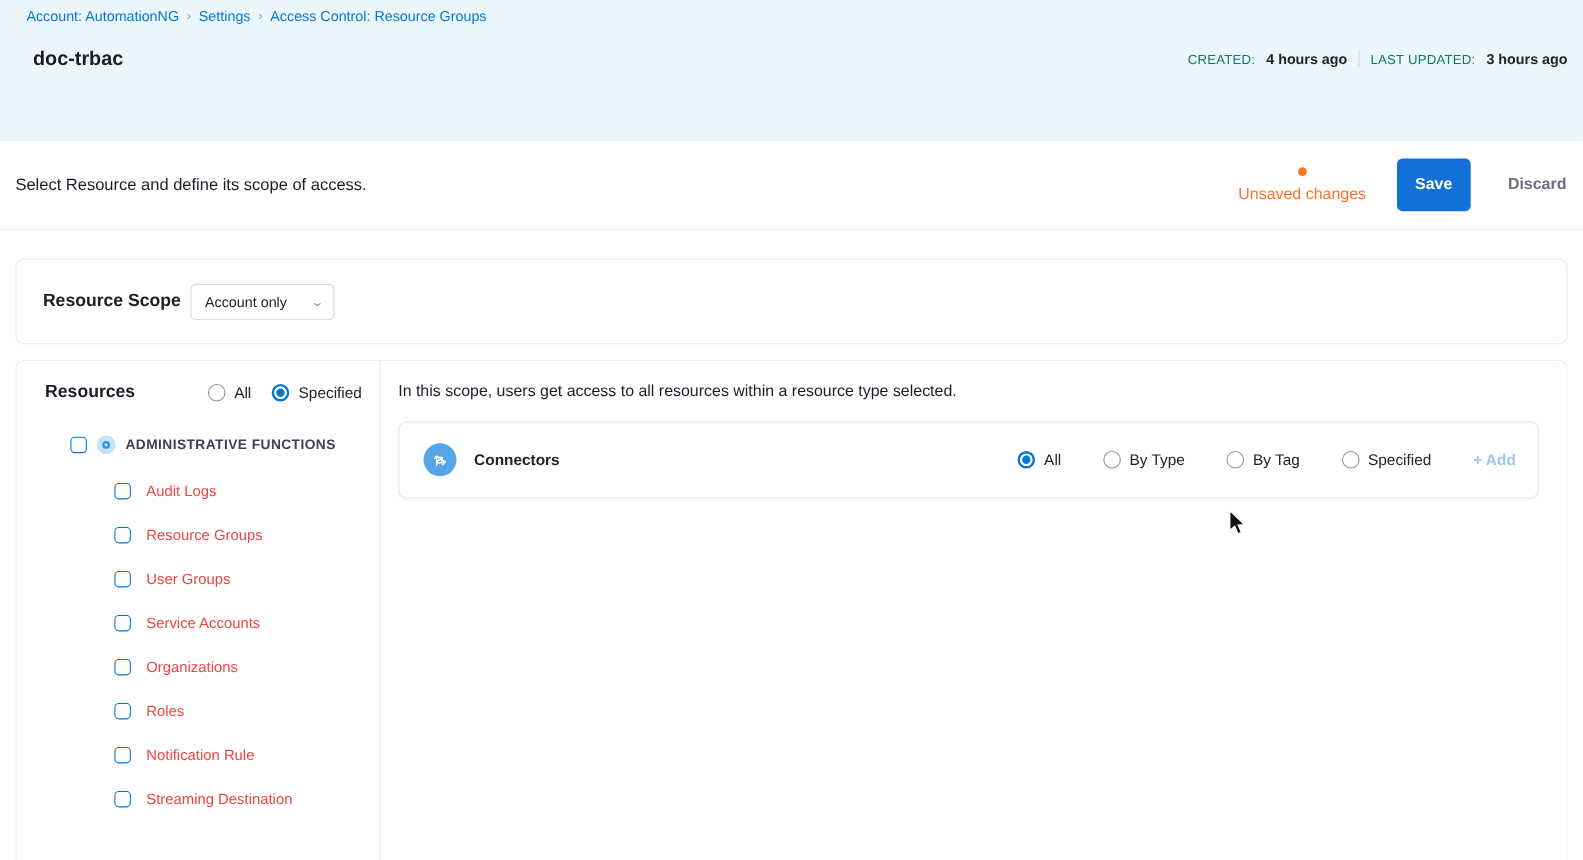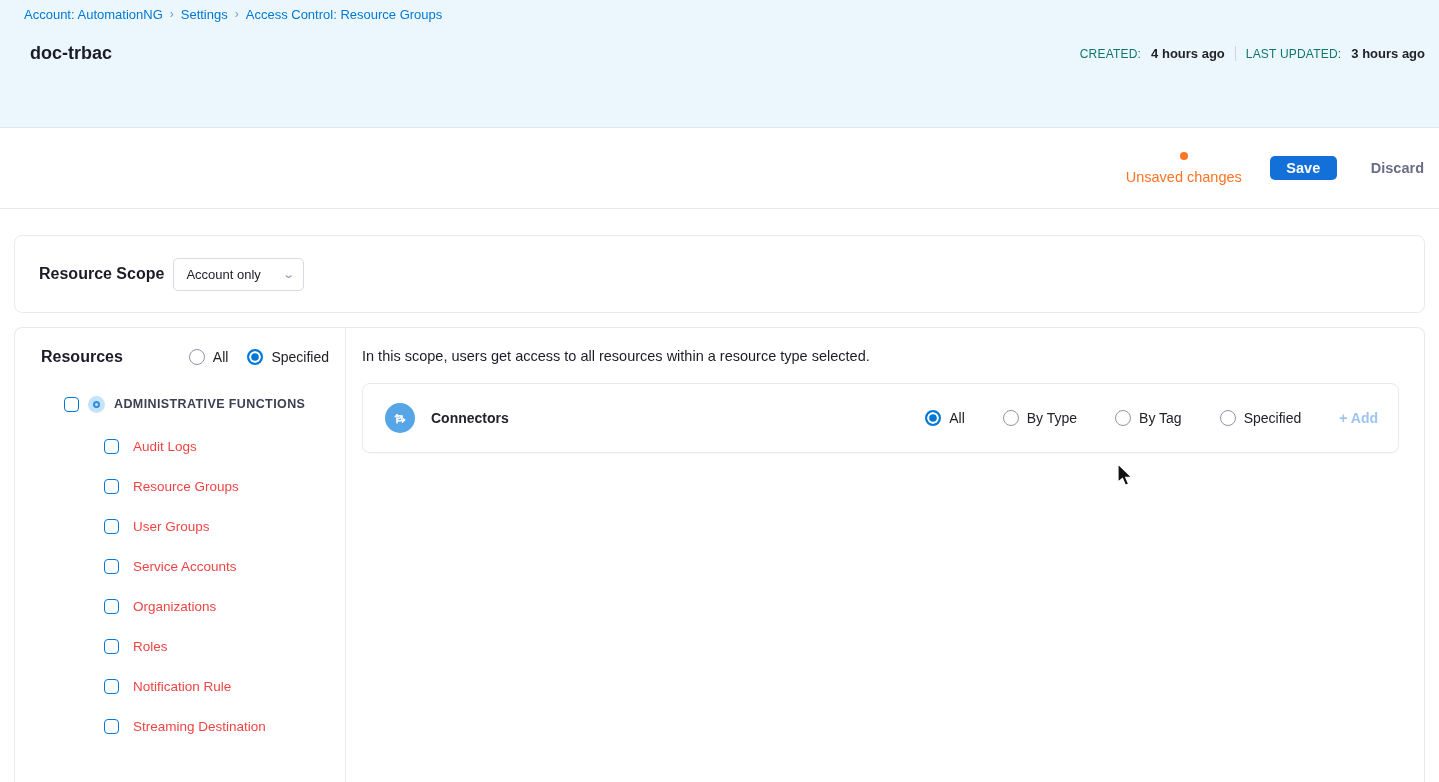--- a/index.html
+++ b/index.html
@@ -20,21 +20,21 @@
   .meta-divider { width:1px; height:15px; background:#cfd4dc; }
 
   
   .toolbar { height:81px; background:#fff; border-bottom:1px solid #e9e9f0;
     display:flex; align-items:center; padding:0 15px 0 14px; }
   .toolbar-desc { font-size:15px; color:#1c1c28; }
   .toolbar-right { margin-left:auto; display:flex; align-items:center; }
   .unsaved { display:flex; align-items:center; gap:9px; color:#ff7323; font-size:14.5px;flex-direction:column; }
   .unsaved-dot { width:8px; height:8px; border-radius:50%; background:#ff7323; }
   .save-btn { margin-left:28px; background:#1270d8; color:#fff; border:none; border-radius:5px;
-    height:24px; width:67px; font-size:14.5px; font-weight:700; cursor:pointer;
+    height:48px; width:67px; font-size:14.5px; font-weight:700; cursor:pointer;
     font-family:"Liberation Sans", sans-serif; }
   .discard-btn { margin-left:34px; background:none; border:none; color:#6b6d85; font-size:14.5px;
     font-weight:700; cursor:pointer; font-family:"Liberation Sans", sans-serif; }
 
   
   .content { padding:26px 14px 0 14px; }
   .panel { background:#fff; border:1px solid #e9e9f0; border-radius:8px; }
   .scope-panel { height:78px; display:flex; align-items:center; padding-left:24px; margin-bottom:14px;text-align:center; }
   .scope-heading { font-size:16px; font-weight:700; color:#1c1c28; }
   .scope-select { margin-left:9px; width:131px; height:33px; border:1px solid #d8dae3; border-radius:5px;
@@ -94,20 +94,21 @@
         <span class="meta-label">CREATED:</span>
         <span class="meta-value">4 hours ago</span>
         <span class="meta-divider"></span>
         <span class="meta-label">LAST UPDATED:</span>
         <span class="meta-value">3 hours ago</span>
       </div>
     </div>
   </div>
 
   <div class="toolbar">
+    <div class="toolbar-desc">Select Resource and define its scope of access.</div>
     <div class="toolbar-right">
       <div class="unsaved">
         <span class="unsaved-dot"></span>
         <span>Unsaved changes</span>
       </div>
       <button class="save-btn">Save</button>
       <button class="discard-btn">Discard</button>
     </div>
   </div>
 

